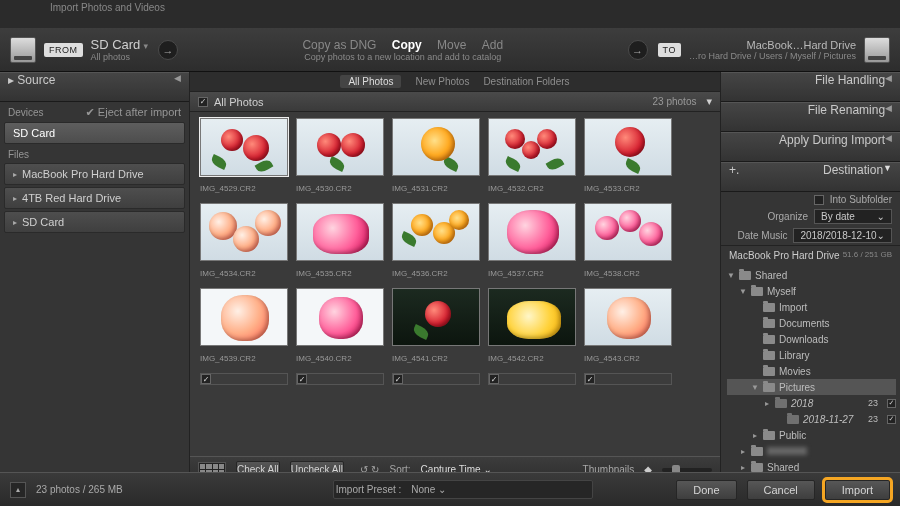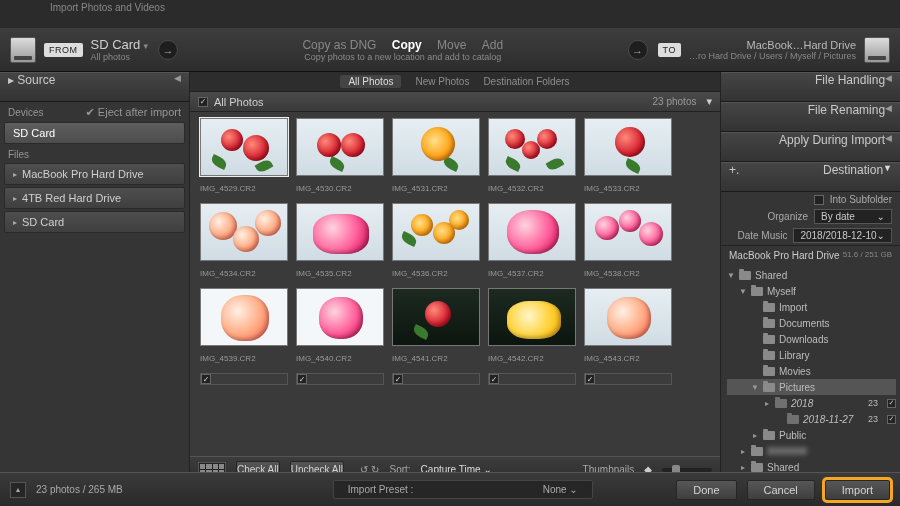--- a/index.html
+++ b/index.html
@@ -71,21 +71,21 @@
   .tree .nd { display:flex; align-items:center; height:16px; gap:4px;}
   .tree .tri{font-size:8px;color:#999;width:8px;text-align:center;}
   .tree .fold{width:12px;height:9px;background:#8a8a8a;border-radius:1px;position:relative;}
   .tree .fold::before{content:"";position:absolute;top:-2px;left:0;width:5px;height:2px;background:#8a8a8a;border-radius:1px 1px 0 0;}
   .tree .sel{background:#555;}
   .tree .cnt{margin-left:auto;font-size:9px;color:#bbb;padding-right:2px;}
   .tree .ck{width:9px;height:9px;border:1px solid #666;background:#222;margin-left:3px;font-size:7px;color:#ccc;display:flex;align-items:center;justify-content:center;}
   
   .bottom { position:absolute; left:0; right:0; bottom:0; height:34px; background:linear-gradient(#3a3a3a,#2a2a2a); border-top:1px solid #555; display:flex; align-items:center; padding:0 10px; gap:10px; font-size:10px; color:#aaa;}
   .bottom .sq{width:16px;height:16px;background:#262626;border:1px solid #555;display:flex;align-items:center;justify-content:center;font-size:8px;}
-  .bottom .preset{margin-left:200px;display:flex;align-items:center;gap:10px;background:#262626;border:1px solid #444;padding:3px 14px;border-radius:2px;width:260px;justify-content:space-between;}
+  .bottom .preset{margin-left:200px;display:flex;align-items:center;gap:10px;background:#262626;border:1px solid #444;padding:3px 2px;border-radius:2px;width:260px;}
   .bottom .btn{height:20px;padding:0 16px;font-size:11px;}
   .bottom .hl{outline:3px solid #f5a623;}
 </style>
 </head>
 <body>
 <div class="window">
 
 <div class="titlebar">Import Photos and Videos</div>
 
 <div class="topbar">

